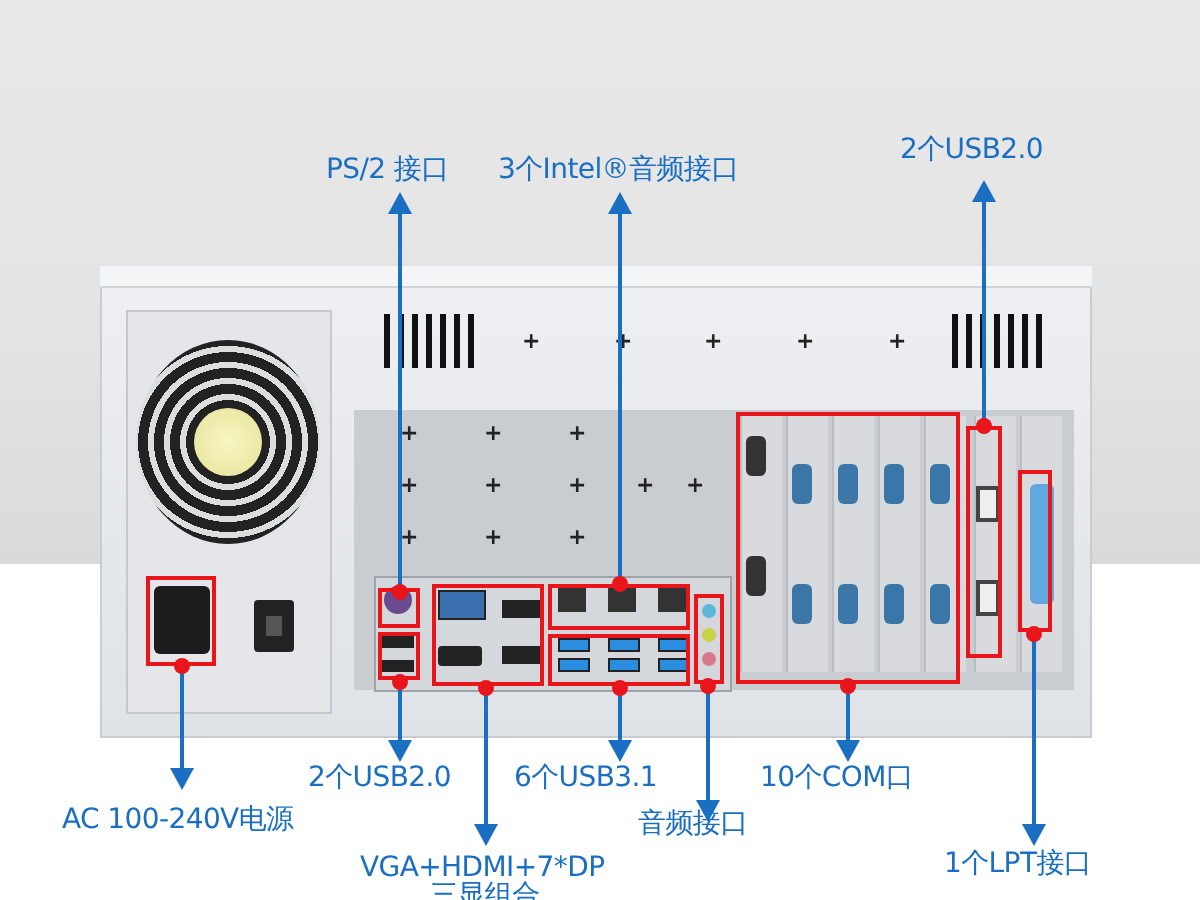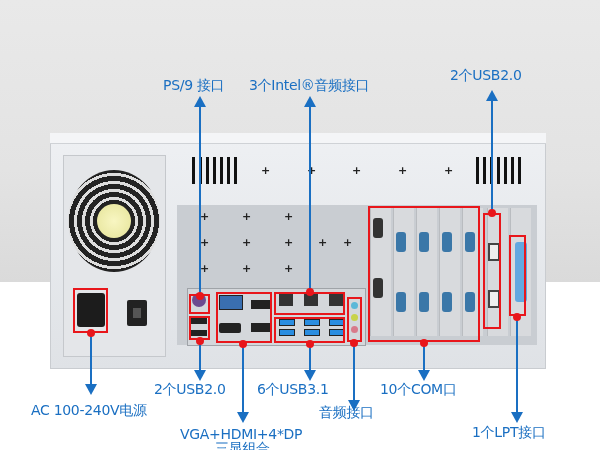--- a/index.html
+++ b/index.html
@@ -159,23 +159,23 @@
 <div class="dot" style="left:350px;top:339px;"></div>
 
 <div class="vline" style="left:423px;top:342px;height:30px;"></div>
 <div class="arrow-down" style="left:418px;top:370px;"></div>
 <div class="dot" style="left:420px;top:339px;"></div>
 
 <div class="vline" style="left:516px;top:316px;height:98px;"></div>
 <div class="arrow-down" style="left:511px;top:412px;"></div>
 <div class="dot" style="left:513px;top:313px;"></div>
 
-<div class="label" style="left:163px;top:77px;">PS/9 接口</div>
+<div class="label" style="left:163px;top:77px;">PS/2 接口</div>
 <div class="label" style="left:249px;top:77px;">3个Intel®音频接口</div>
 <div class="label" style="left:450px;top:67px;">2个USB2.0</div>
 <div class="label" style="left:31px;top:402px;">AC 100-240V电源</div>
 <div class="label" style="left:154px;top:381px;">2个USB2.0</div>
 <div class="label" style="left:257px;top:381px;">6个USB3.1</div>
-<div class="label" style="left:180px;top:426px;">VGA+HDMI+4*DP</div>
+<div class="label" style="left:180px;top:426px;">VGA+HDMI+7*DP</div>
 <div class="label" style="left:215px;top:440px;">三显组合</div>
 <div class="label" style="left:319px;top:404px;">音频接口</div>
 <div class="label" style="left:380px;top:381px;">10个COM口</div>
 <div class="label" style="left:472px;top:424px;">1个LPT接口</div>
 
 </body></html>

